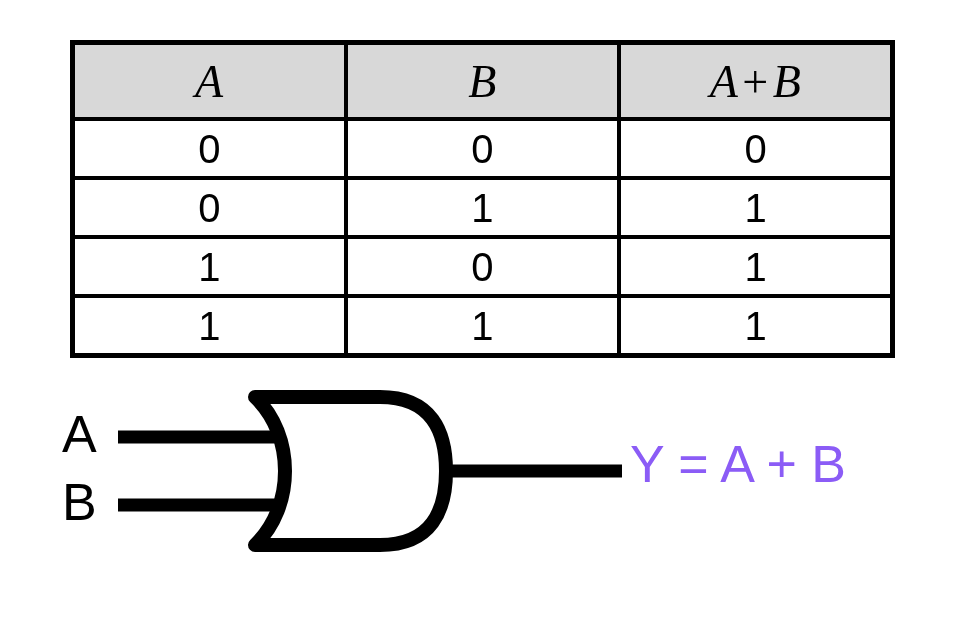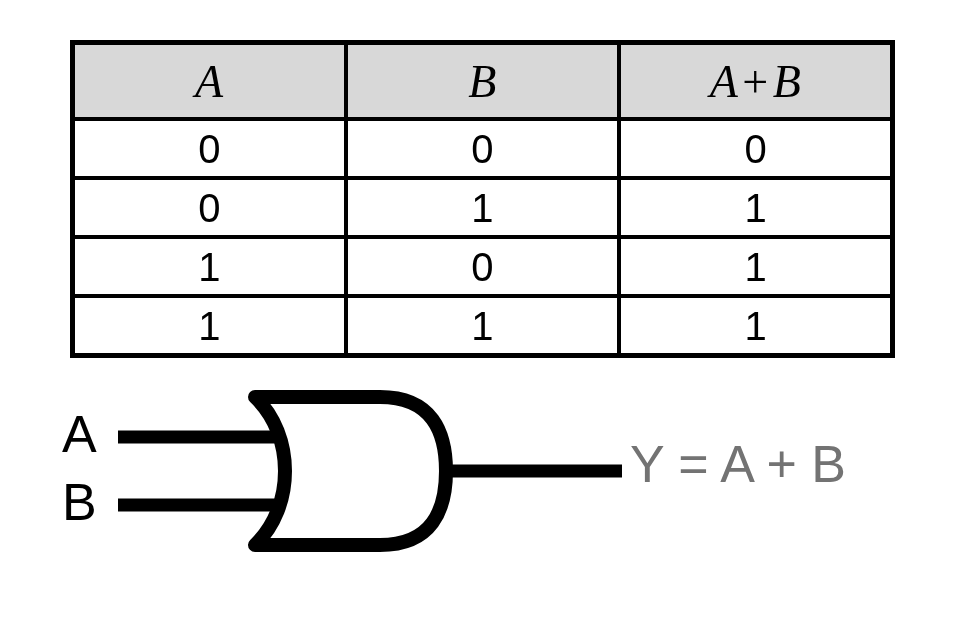--- a/index.html
+++ b/index.html
@@ -92,21 +92,21 @@
   .input-label.b { left: 62px; top: 96px; }
 
   .output-expression {
     position: absolute;
     left: 630px;
     top: 58px;
     font-family: "Liberation Sans", sans-serif;
     font-size: 52px;
     font-weight: 400;
     line-height: 1;
-    color: #737373;
+    color: #8b5cf6;
     white-space: nowrap;
   }
 </style>
 </head>
 <body>
 
 <div class="truth-table-wrap">
   <table class="truth-table">
     <thead>
       <tr>

